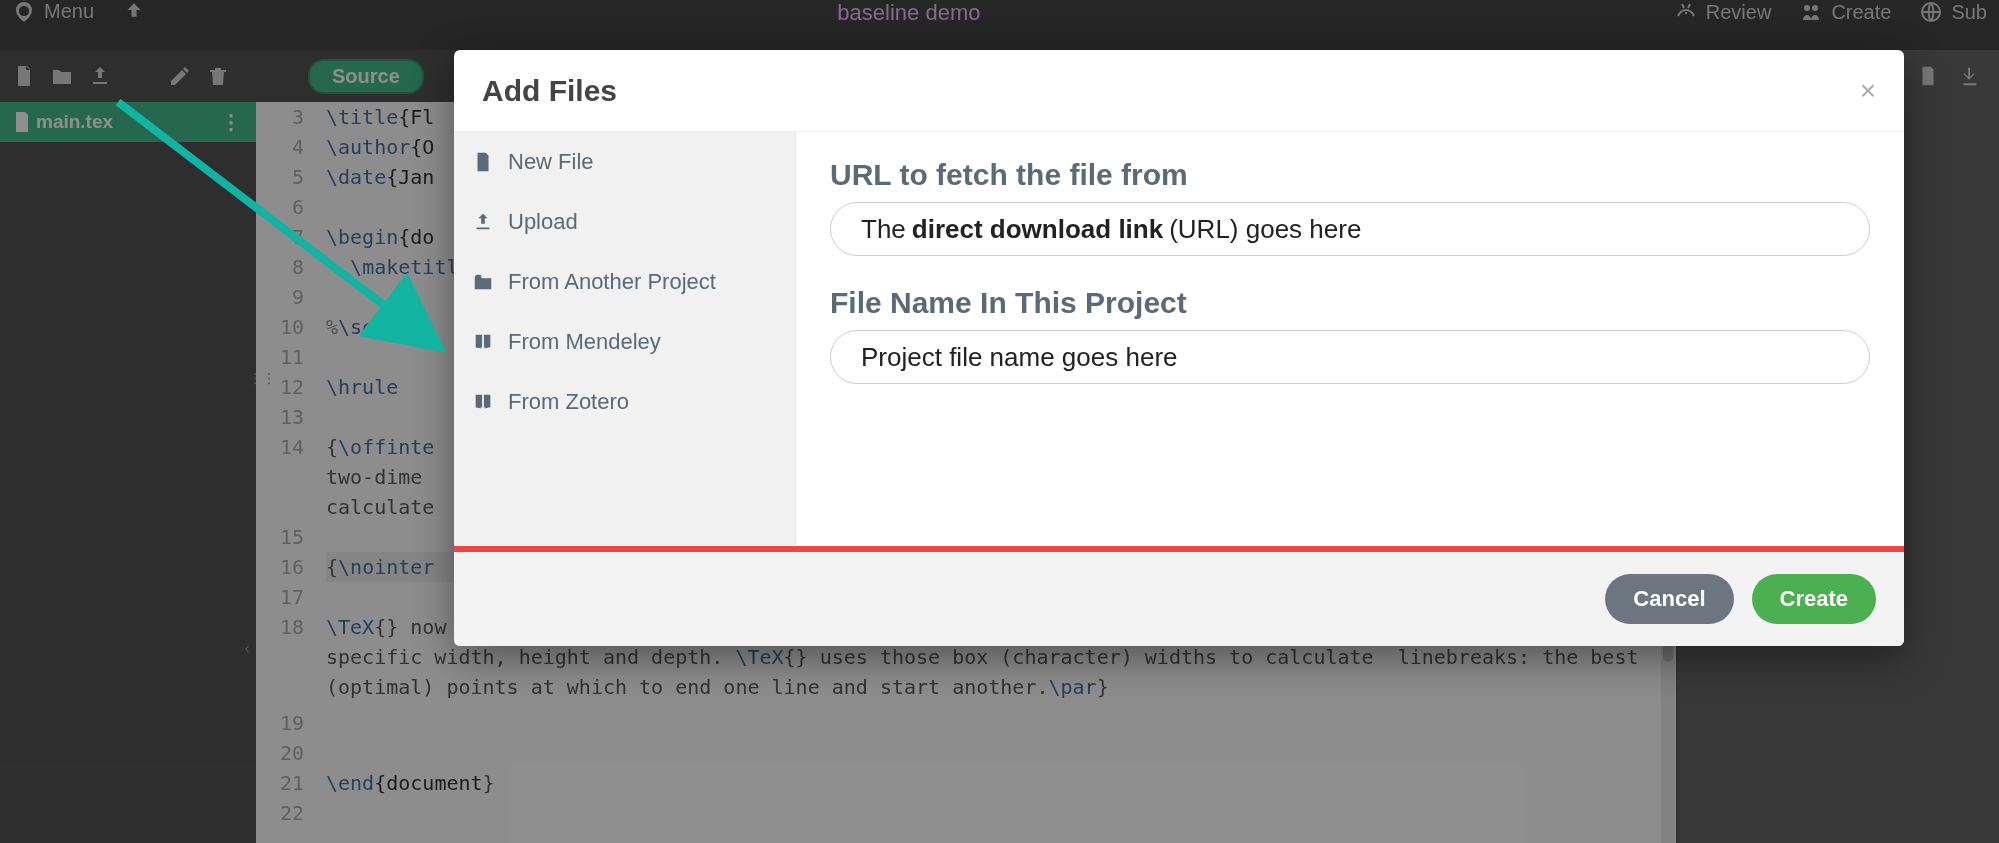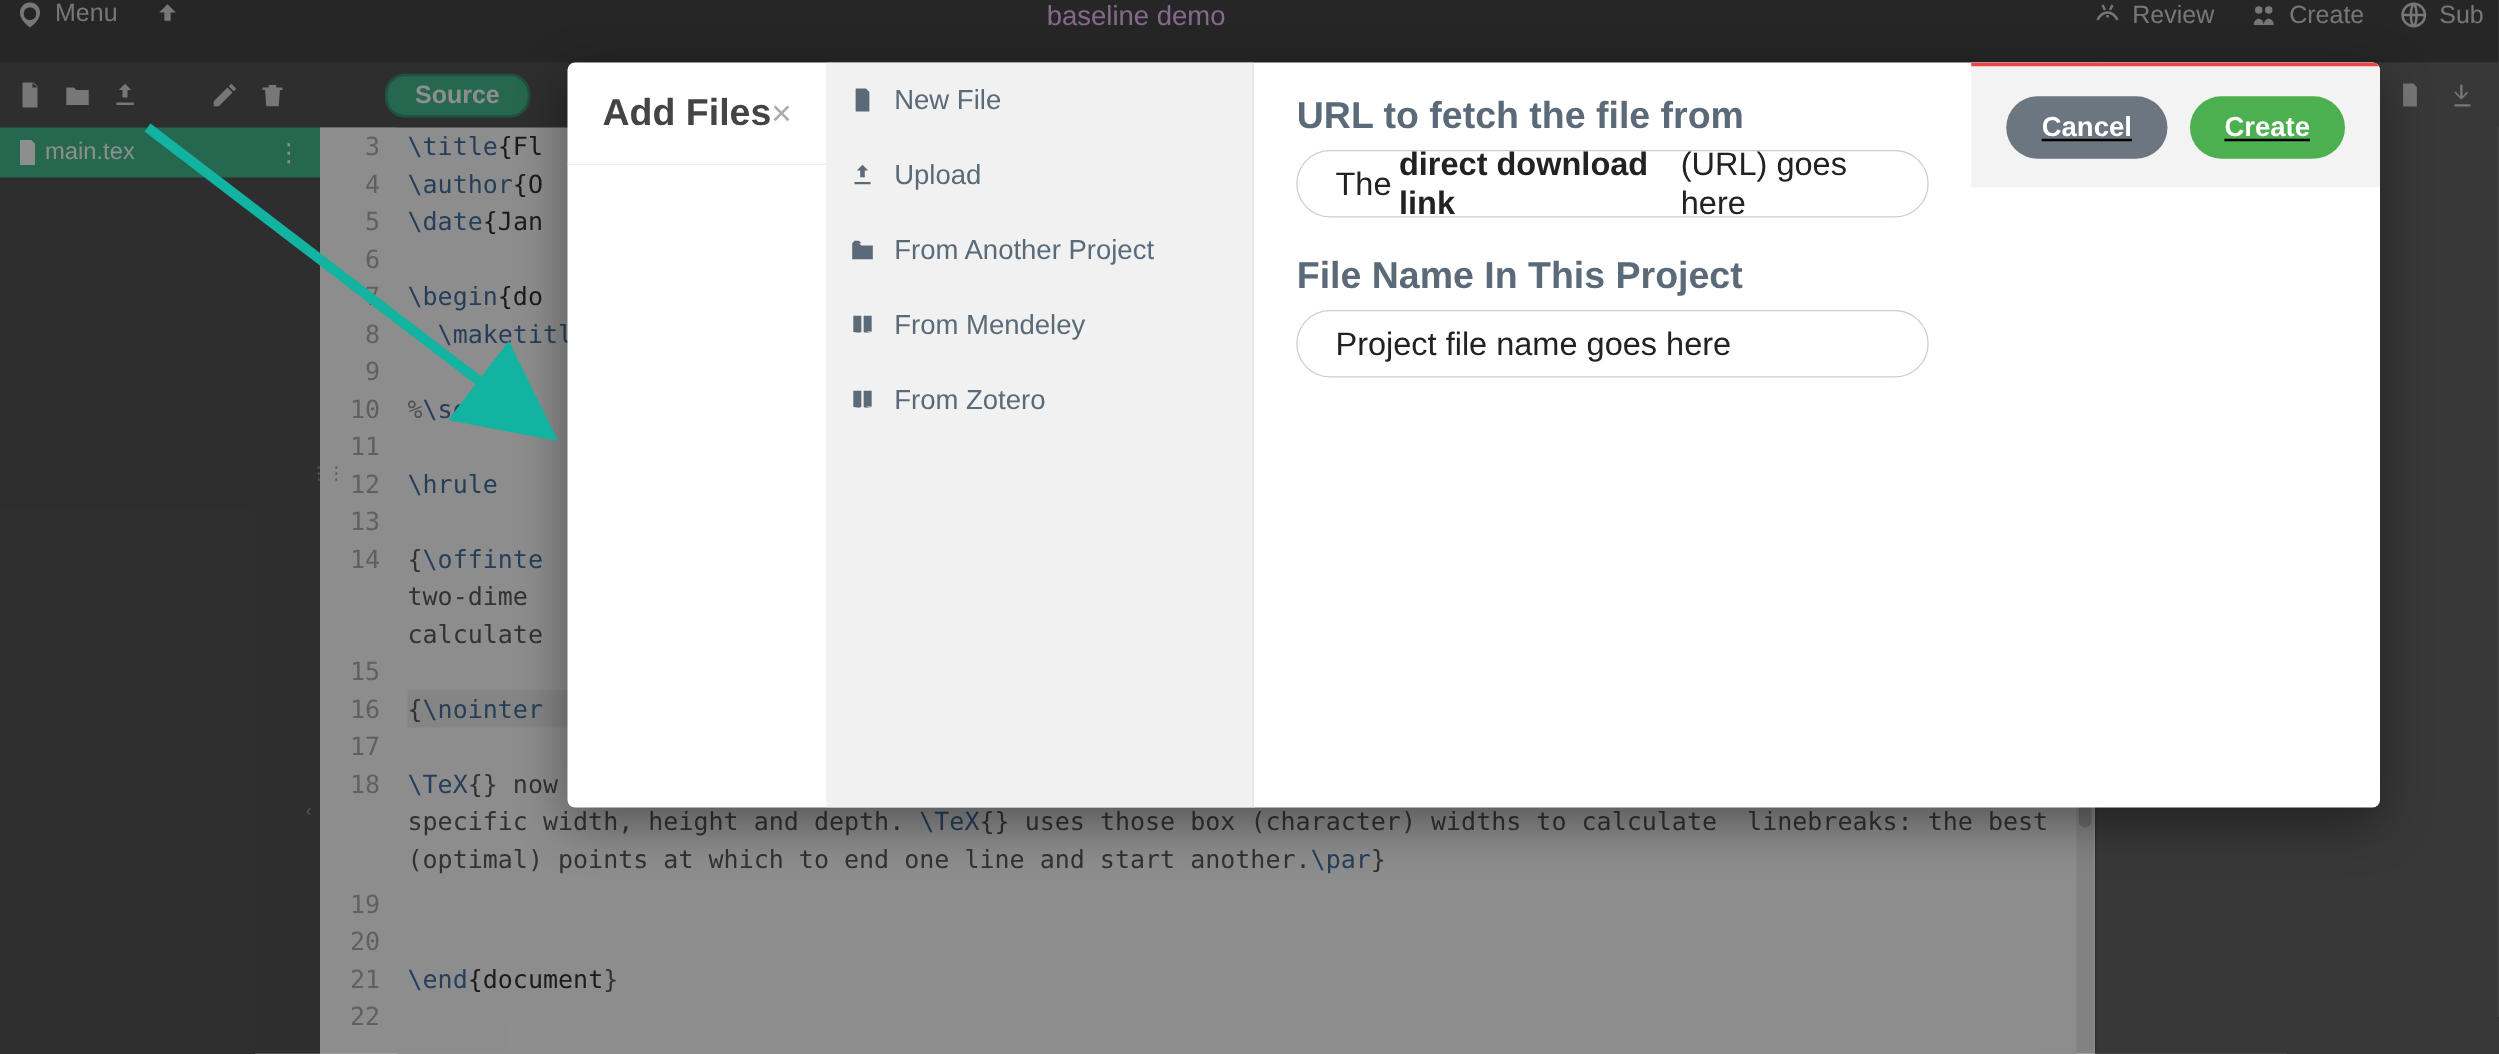--- a/index.html
+++ b/index.html
@@ -60,21 +60,21 @@
   width: 256px;
 }
 .filetab {
   background: #19a974;
   color: #fff;
   display: flex;
   align-items: center;
   height: 40px;
   padding: 0 14px;
   font-size: 19px;
-  font-weight: 400;
+  font-weight: 700;
 }
 .filetab .doc-icon { width: 16px; height: 20px; margin-right: 6px; fill: #fff; }
 .filetab .kebab { margin-left: auto; font-size: 20px; letter-spacing: 1px; }
 
 
 .editor {
   position: absolute;
   left: 256px;
   top: 102px;
   width: 1420px;
@@ -182,20 +182,21 @@
   position: absolute;
   left: 454px;
   top: 50px;
   width: 1450px;
   height: 596px;
   background: #fff;
   border-radius: 6px;
   box-shadow: 0 12px 40px rgba(0,0,0,0.4);
   z-index: 40;
   display: flex;
+  flex-direction: column;
   overflow: hidden;
 }
 .modal-header {
   height: 82px;
   display: flex;
   align-items: center;
   padding: 0 28px;
   border-bottom: 1px solid #eee;
 }
 .modal-header h2 {
@@ -254,27 +255,26 @@
   font-size: 26px;
   color: #222;
   display: flex;
   align-items: center;
   margin-bottom: 30px;
 }
 .modal-main .field b { font-weight: 700; margin: 0 6px; }
 .modal-footer {
   height: 100px;
   background: #f3f3f3;
-  border-top: 3px solid #ef4444;
+  border-top: 6px solid #ef4444;
   display: flex;
   align-items: center;
   justify-content: flex-end;
   gap: 18px;
   padding: 0 28px;
-  text-decoration: underline;
 }
 .btn {
   height: 50px;
   padding: 0 28px;
   border-radius: 26px;
   font-size: 22px;
   font-weight: 600;
   display: flex;
   align-items: center;
   border: none;

